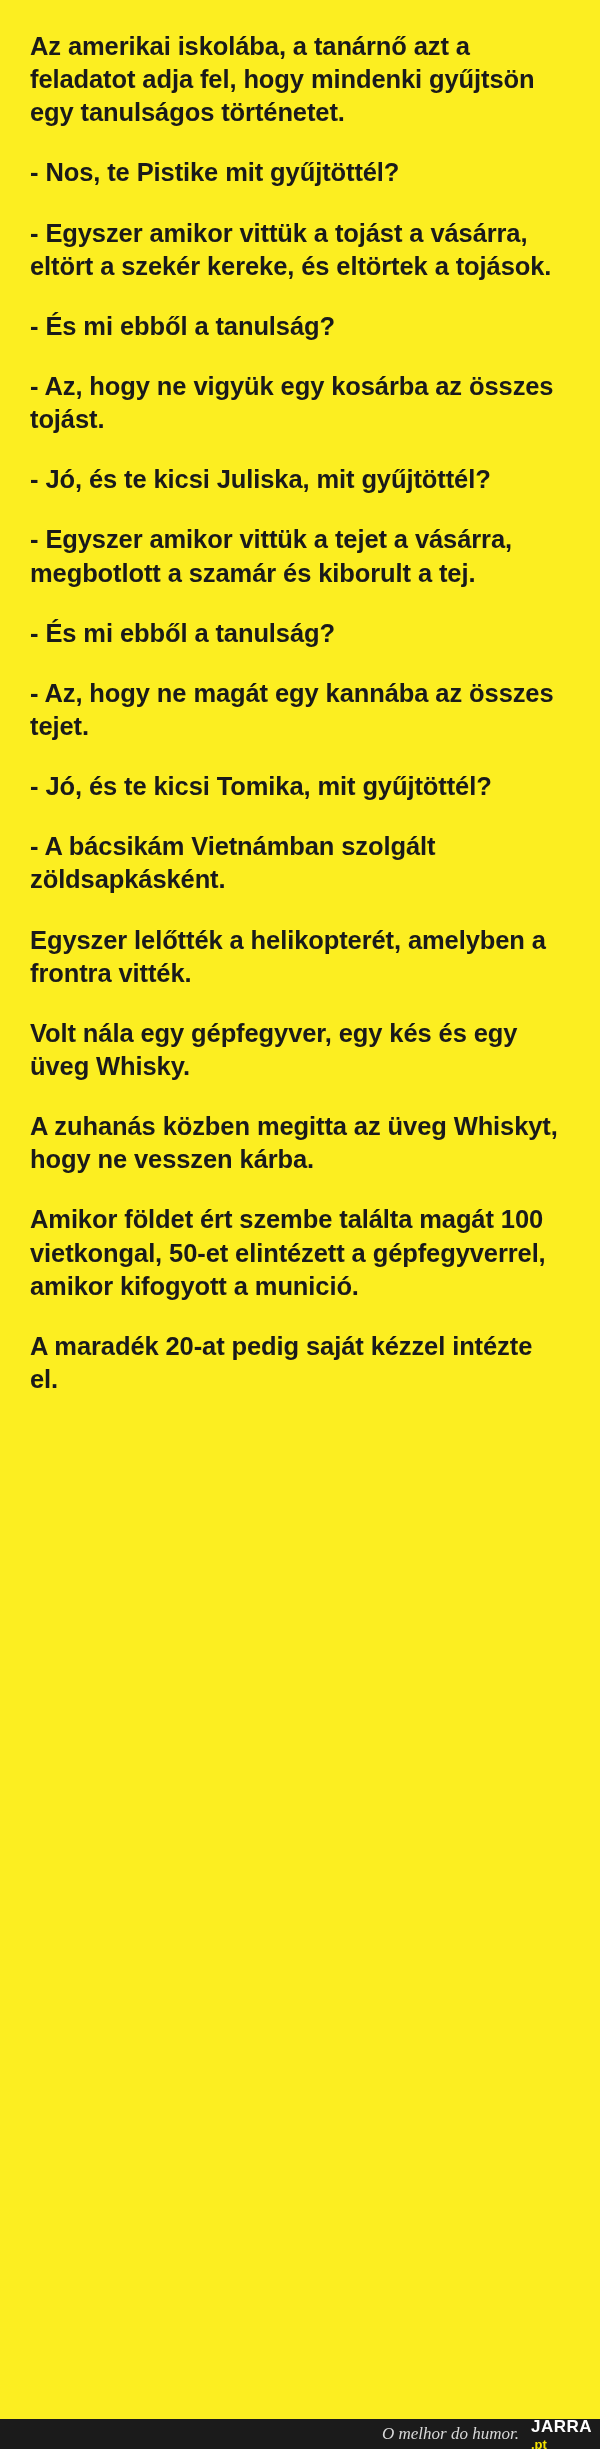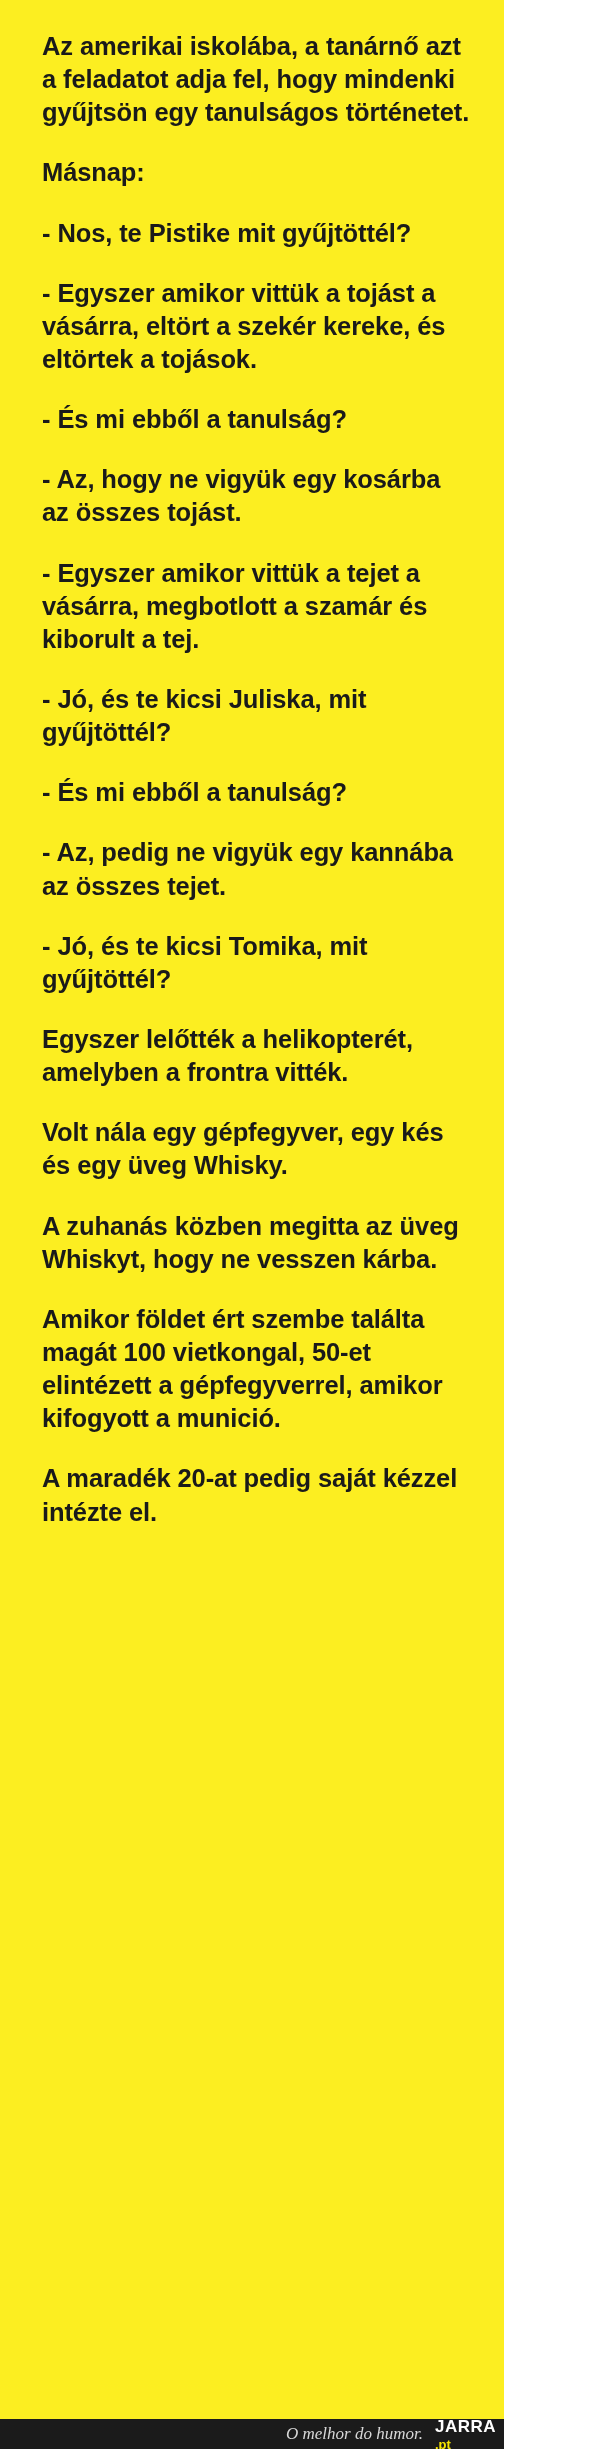--- a/index.html
+++ b/index.html
@@ -5,26 +5,26 @@
   html, body {
     margin: 0;
     padding: 0;
     background: #ffffff;
   }
   body {
     width: 600px;
     font-family: "Liberation Sans", sans-serif;
   }
   .page {
-    width: 504px;
+    width: 600px;
     min-height: 2449px;
     background: #fcee21;
     position: relative;
     box-sizing: border-box;
-    padding: 30px 34px 0 42px;
+    padding: 30px 34px 0 30px;
     display: flex;
     flex-direction: column;
   }
   .joke-body {
     flex: 1 1 auto;
   }
   .para {
     color: #1a1a1a;
     font-weight: bold;
     font-size: 25.5px;
@@ -79,30 +79,30 @@
     height: 46px;
   }
 </style>
 </head>
 <body>
 
 <div class="page">
 
   <div class="joke-body">
     <p class="para">Az amerikai iskolába, a tanárnő azt a feladatot adja fel, hogy mindenki gyűjtsön egy tanulságos történetet.</p>
-    <p class="para">Másnap:</p>
     <p class="para">- Nos, te Pistike mit gyűjtöttél?</p>
     <p class="para">- Egyszer amikor vittük a tojást a vásárra, eltört a szekér kereke, és eltörtek a tojások.</p>
     <p class="para">- És mi ebből a tanulság?</p>
     <p class="para">- Az, hogy ne vigyük egy kosárba az összes tojást.</p>
+    <p class="para">- Jó, és te kicsi Juliska, mit gyűjtöttél?</p>
     <p class="para">- Egyszer amikor vittük a tejet a vásárra, megbotlott a szamár és kiborult a tej.</p>
-    <p class="para">- Jó, és te kicsi Juliska, mit gyűjtöttél?</p>
     <p class="para">- És mi ebből a tanulság?</p>
-    <p class="para">- Az, pedig ne vigyük egy kannába az összes tejet.</p>
+    <p class="para">- Az, hogy ne magát egy kannába az összes tejet.</p>
     <p class="para">- Jó, és te kicsi Tomika, mit gyűjtöttél?</p>
+    <p class="para">- A bácsikám Vietnámban szolgált zöldsapkásként.</p>
     <p class="para">Egyszer lelőtték a helikopterét, amelyben a frontra vitték.</p>
     <p class="para">Volt nála egy gépfegyver, egy kés és egy üveg Whisky.</p>
     <p class="para">A zuhanás közben megitta az üveg Whiskyt, hogy ne vesszen kárba.</p>
     <p class="para">Amikor földet ért szembe találta magát 100 vietkongal, 50-et elintézett a gépfegyverrel, amikor kifogyott a munició.</p>
     <p class="para">A maradék 20-at pedig saját kézzel intézte el.</p>
     <div class="spacer"></div>
   </div>
 
   <div class="footer-bar">
     <span class="footer-tagline">O melhor do humor.</span>

